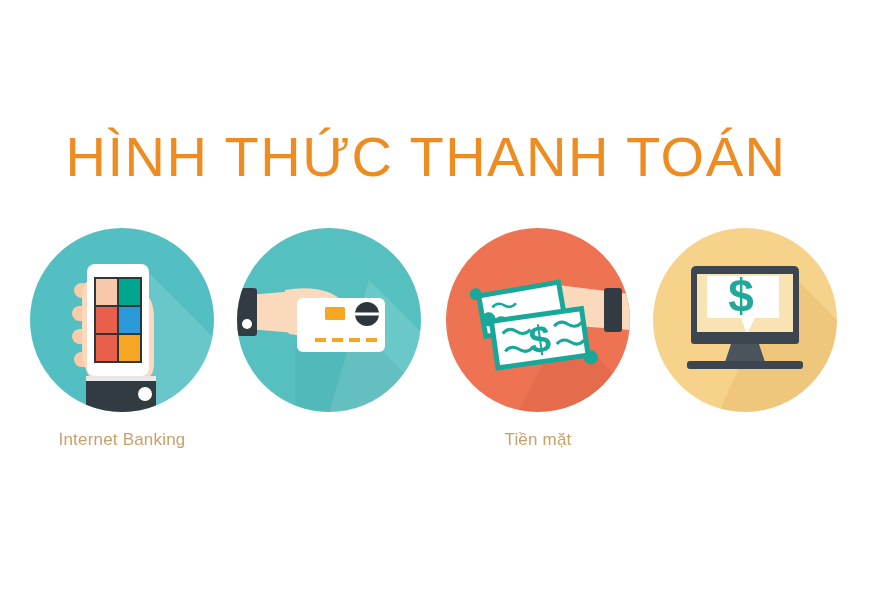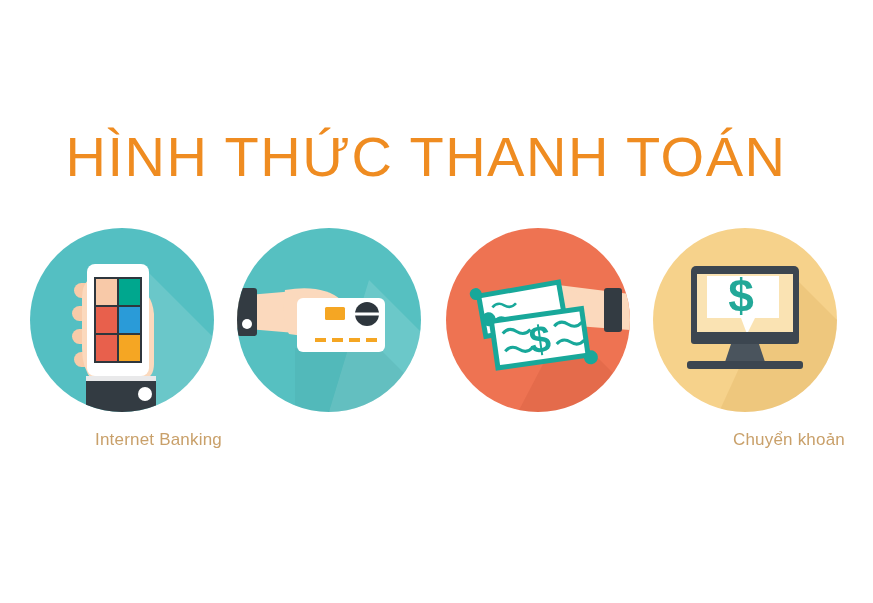--- a/index.html
+++ b/index.html
@@ -74,21 +74,21 @@
   .c-teal   { background: #54BFC2; }
   .c-teal2  { background: #56C0C1; }
   .c-coral  { background: #EE7352; }
   .c-tan    { background: #F6D28B; }
 
   .label {
     position: absolute;
     left: 0;
     top: 202px;
     width: 200px;
-    text-align: right;
+    text-align: center;
     color: #C9A06A;
     font-size: 17px;
     font-family: "Liberation Sans", sans-serif;
     letter-spacing: 0.2px;
     white-space: nowrap;
   }
 
   svg { display: block; }
 </style>
 </head>
@@ -208,20 +208,21 @@
               <g stroke="#18A89A" stroke-width="3" fill="none">
                 <path d="M58 100 q7 -6 14 0 t14 0"></path>
                 <path d="M58 118 q7 -6 14 0 t14 0"></path>
                 <path d="M110 100 q7 -6 14 0 t14 0"></path>
                 <path d="M110 118 q7 -6 14 0 t14 0"></path>
               </g>
             </g>
           </svg>
         </div>
       </div>
+      <div class="label">Tiền mặt</div>
     </div>
 
     <div class="item i3">
       <div class="circle-wrap">
         <div class="circle c-tan">
           <svg width="184" height="184" viewBox="0 0 184 184">
 
             <polygon points="132,40 184,92 184,184 66,184" fill="rgba(196,140,54,0.16)"></polygon>
 
             <rect x="38" y="38" width="108" height="76" rx="5" fill="#3C4650"></rect>
@@ -233,17 +234,16 @@
             <text x="88" y="84" font-family="'Liberation Sans', sans-serif" font-size="46" font-weight="bold" fill="#22A898" text-anchor="middle">$</text>
 
             <rect x="38" y="104" width="108" height="12" rx="3" fill="#3C4650"></rect>
 
             <polygon points="78,116 106,116 112,134 72,134" fill="#4A545D"></polygon>
 
             <rect x="34" y="133" width="116" height="8" rx="3" fill="#3C4650"></rect>
           </svg>
         </div>
       </div>
-      <div class="label">Chuyển khoản</div>
     </div>
 
   </div>
 </div>
 
 </body></html>

